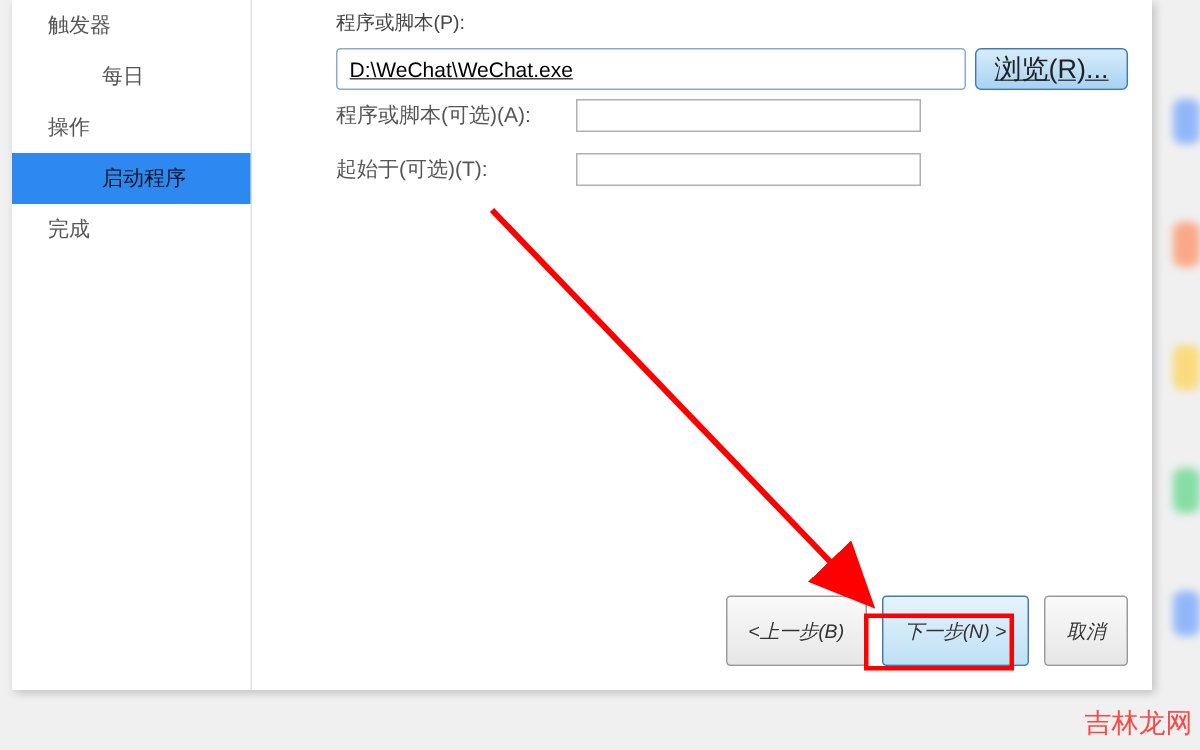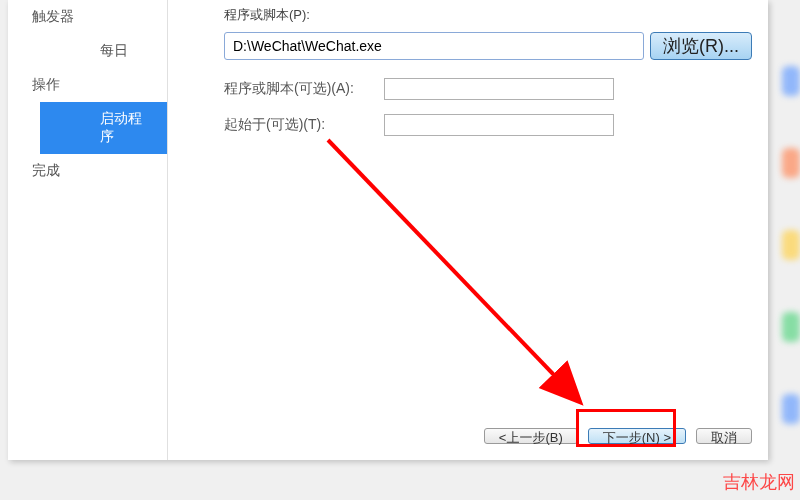--- a/index.html
+++ b/index.html
@@ -28,35 +28,35 @@
       width: 160px;
       height: 100%;
       border-right: 1px solid #e0e0e0;
       padding-top: 0;
       color: #555;
     }
     .sidebar-item {
       padding: 8px 24px;
       font-size: 14px;
     }
-    .sidebar-item.indent { padding-left: 60px; margin-left: 32px; }
+    .sidebar-item.indent { padding-left: 60px; }
     .sidebar-item.selected {
       background: #2d89ef;
-      color: #ffffff;
+      color: #0f172a;
     }
     .main {
       position: absolute;
       left: 200px;
       top: 0;
       right: 0;
       padding: 6px 16px 0 16px;
       color: #444;
     }
     .form-row-top { margin-bottom: 8px; }
-    .path-row { display: flex; align-items: center; gap: 6px; margin-bottom: 18px; }
+    .path-row { display: flex; align-items: center; gap: 6px; margin-bottom: 6px; text-decoration: underline; }
     .path-input {
       flex: 1;
       height: 28px;
       border: 1px solid #8aa9d8;
       border-radius: 3px;
       padding: 0 8px;
       font-size: 14px;
     }
     .browse-btn {
       height: 28px;
@@ -82,28 +82,29 @@
     }
     .bottom-bar {
       position: absolute;
       bottom: 16px;
       right: 16px;
       display: flex;
       gap: 10px;
       align-items: center;
     }
     .wiz-btn {
-      height: 16px;
+      height: 47px;
       padding: 0 14px;
       border: 1px solid #9a9a9a;
       border-radius: 3px;
       background: linear-gradient(#fafafa, #e6e6e6);
       font-size: 13px;
       cursor: pointer;
       color: #333;
+      font-style: italic;
     }
     .wiz-btn.next {
       border: 1px solid #3c7bb6;
       background: linear-gradient(#e6f3fc, #bfe0f5);
     }
     .highlight-box {
       position: absolute;
       border: 3px solid #ff0000;
       pointer-events: none;
     }

